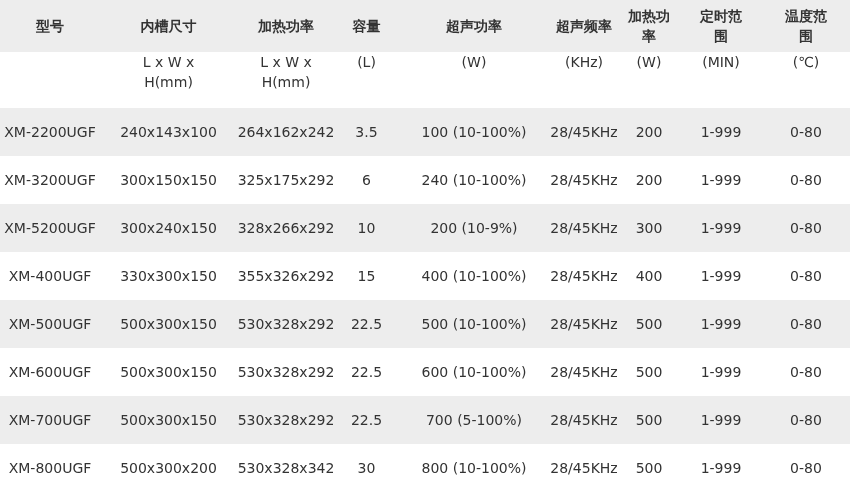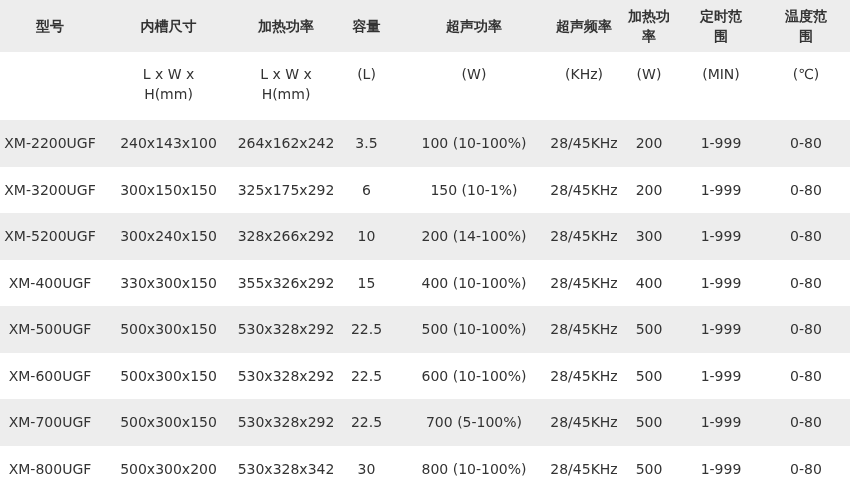--- a/index.html
+++ b/index.html
@@ -34,21 +34,20 @@
     height: 52px;
     vertical-align: middle;
     font-weight: bold;
     line-height: 1.45;
   }
   
   tr.head-units th {
     background: #ffffff;
     height: 56px;
     vertical-align: top;
-    padding-top: 12px;
     line-height: 1.45;
   }
   
   tbody tr { height: 44px; padding-left: 16px; }
   tbody tr:nth-child(odd) td { background: #ededed; }
   tbody tr:nth-child(even) td { background: #ffffff; }
   tbody td { vertical-align: middle; }
 
   
   .w-dim { display: inline-block; max-width: 64px; line-height: 1.45; }
@@ -103,32 +102,32 @@
         <td>28/45KHz</td>
         <td>200</td>
         <td>1-999</td>
         <td>0-80</td>
       </tr>
       <tr>
         <td>XM-3200UGF</td>
         <td>300x150x150</td>
         <td>325x175x292</td>
         <td>6</td>
-        <td>150 (10-1%)</td>
+        <td>240 (10-100%)</td>
         <td>28/45KHz</td>
         <td>200</td>
         <td>1-999</td>
         <td>0-80</td>
       </tr>
       <tr>
         <td>XM-5200UGF</td>
         <td>300x240x150</td>
         <td>328x266x292</td>
         <td>10</td>
-        <td>200 (14-100%)</td>
+        <td>200 (10-9%)</td>
         <td>28/45KHz</td>
         <td>300</td>
         <td>1-999</td>
         <td>0-80</td>
       </tr>
       <tr>
         <td>XM-400UGF</td>
         <td>330x300x150</td>
         <td>355x326x292</td>
         <td>15</td>

